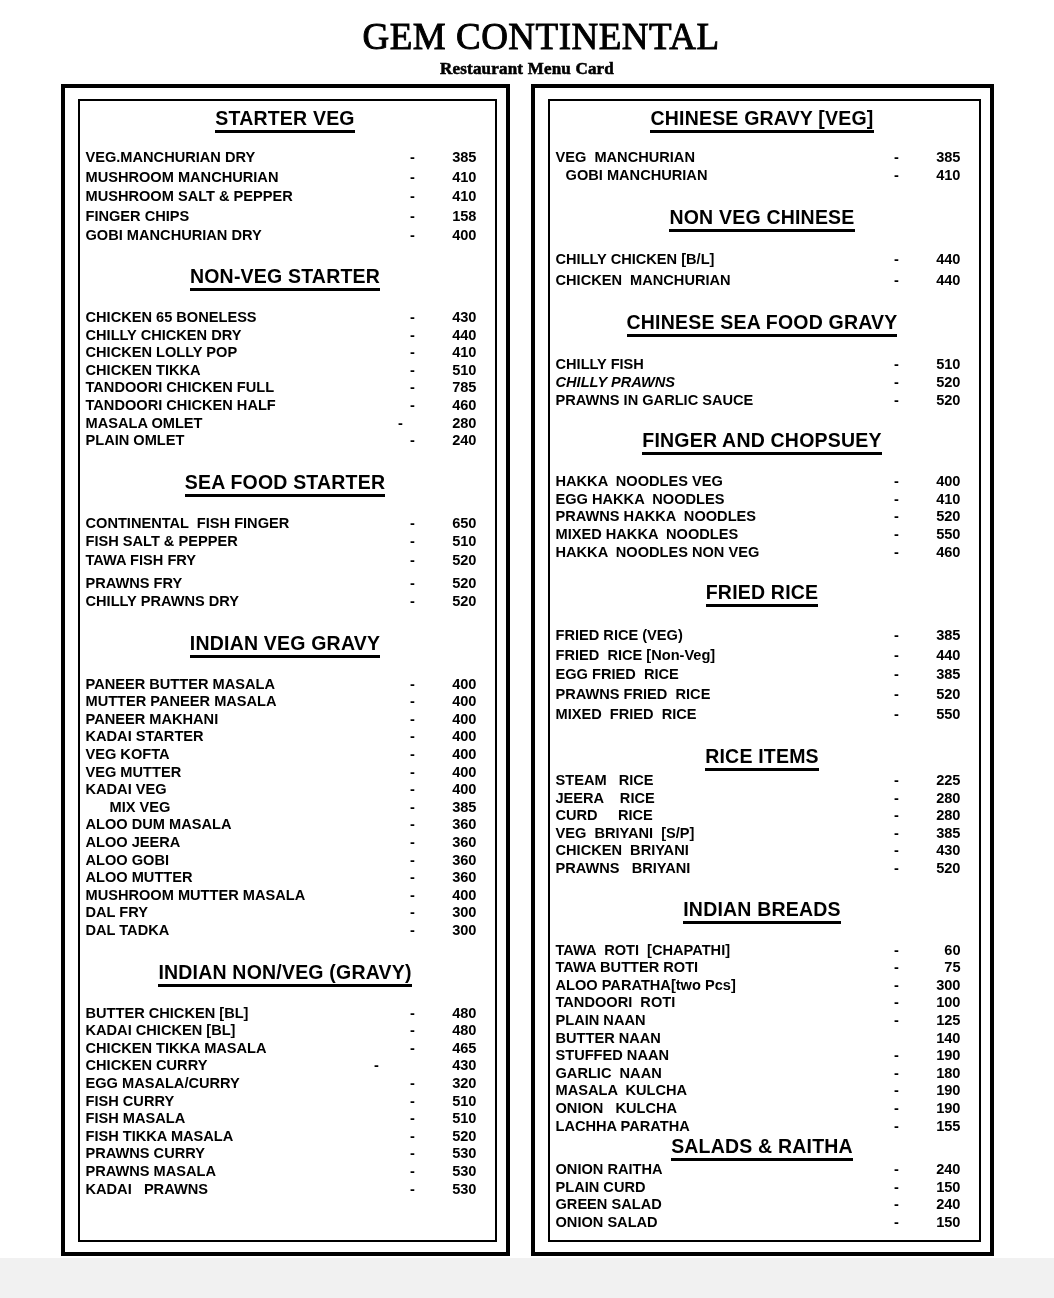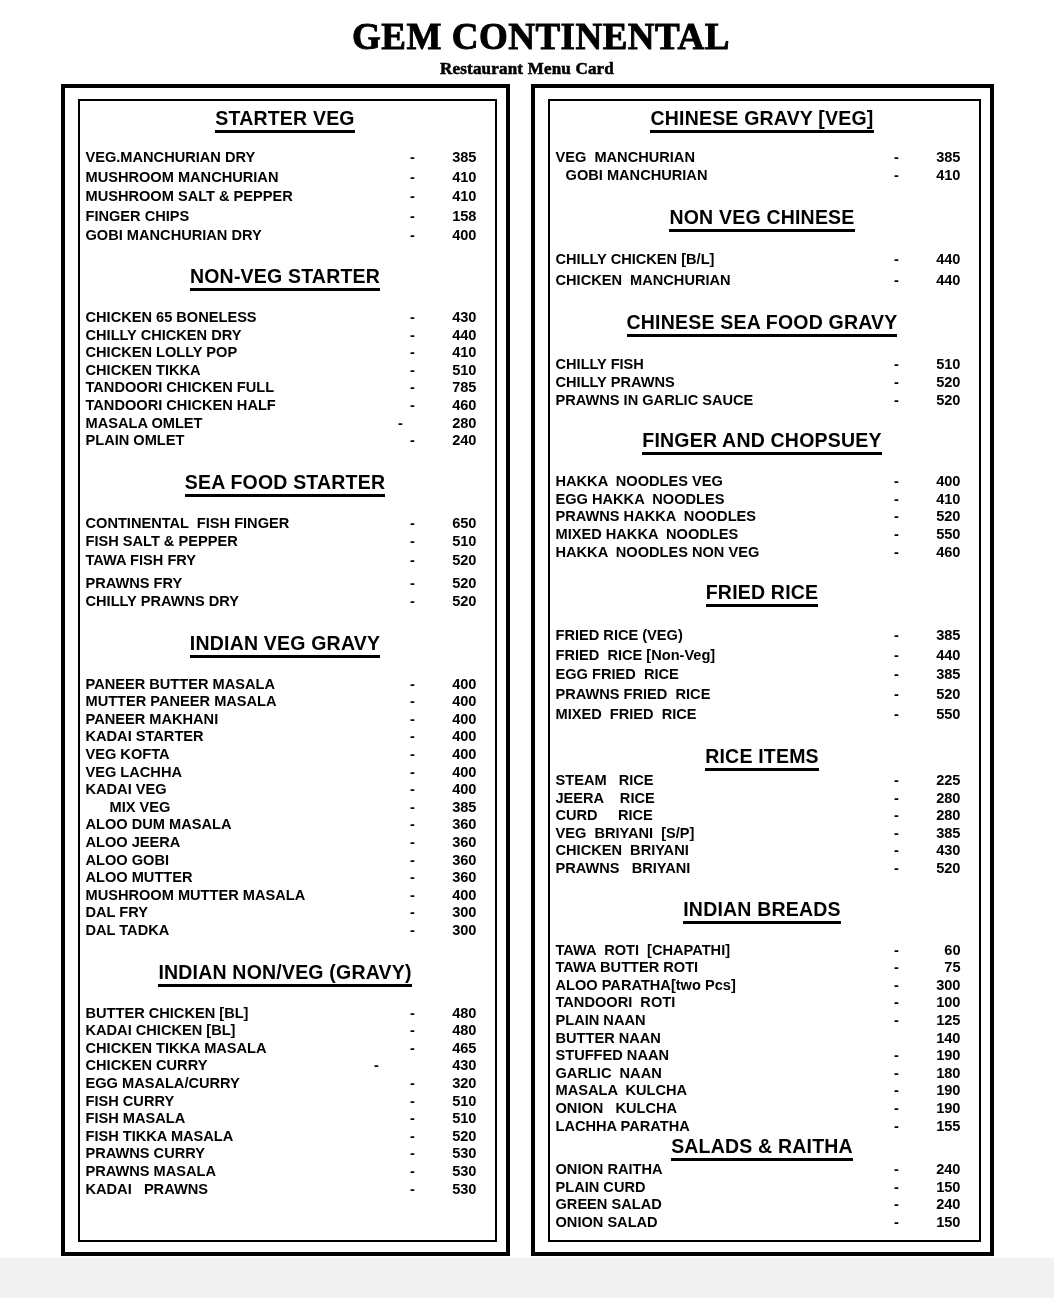--- a/index.html
+++ b/index.html
@@ -16,21 +16,21 @@
     overflow: hidden;
   }
 
   
   .header {
     text-align: center;
     padding-top: 18px;
   }
   .brand-title {
     font-family: "Liberation Serif", serif;
-    font-weight: bold;
+    font-weight: normal;
     font-size: 37px;
     letter-spacing: 0.5px;
     color: #000;
     line-height: 1.0;
     margin-left: 28px;
     -webkit-text-stroke: 0.9px #000;
   }
   .brand-sub {
     font-family: "Liberation Serif", serif;
     font-weight: bold;
@@ -289,21 +289,21 @@
               <span class="item-dash">-</span>
               <span class="item-price">400</span>
             </div>
             <div class="item-row" style="margin-top: 3px;">
               <span class="item-name" style="white-space: pre;">VEG KOFTA</span>
               <span class="item-spacer"></span>
               <span class="item-dash">-</span>
               <span class="item-price">400</span>
             </div>
             <div class="item-row" style="margin-top: 3px;">
-              <span class="item-name" style="white-space: pre;">VEG LACHHA</span>
+              <span class="item-name" style="white-space: pre;">VEG MUTTER</span>
               <span class="item-spacer"></span>
               <span class="item-dash">-</span>
               <span class="item-price">400</span>
             </div>
             <div class="item-row" style="margin-top: 3px;">
               <span class="item-name" style="white-space: pre;">KADAI VEG</span>
               <span class="item-spacer"></span>
               <span class="item-dash">-</span>
               <span class="item-price">400</span>
             </div>
@@ -469,21 +469,21 @@
         <div class="section" style="margin-top: 24px;">
           <div class="section-heading"><span class="ul">CHINESE SEA FOOD GRAVY</span></div>
           <div class="items" style="margin-top: 23px;">
             <div class="item-row">
               <span class="item-name" style="white-space: pre;">CHILLY FISH</span>
               <span class="item-spacer"></span>
               <span class="item-dash">-</span>
               <span class="item-price">510</span>
             </div>
             <div class="item-row" style="margin-top: 3px;">
-              <span class="item-name" style="white-space: pre;">CHILLY PRAWNS</span>
+              <span class="item-name" style="white-space: pre; font-style: italic;">CHILLY PRAWNS</span>
               <span class="item-spacer"></span>
               <span class="item-dash">-</span>
               <span class="item-price">520</span>
             </div>
             <div class="item-row" style="margin-top: 3px;">
               <span class="item-name" style="white-space: pre;">PRAWNS IN GARLIC SAUCE</span>
               <span class="item-spacer"></span>
               <span class="item-dash">-</span>
               <span class="item-price">520</span>
             </div>

